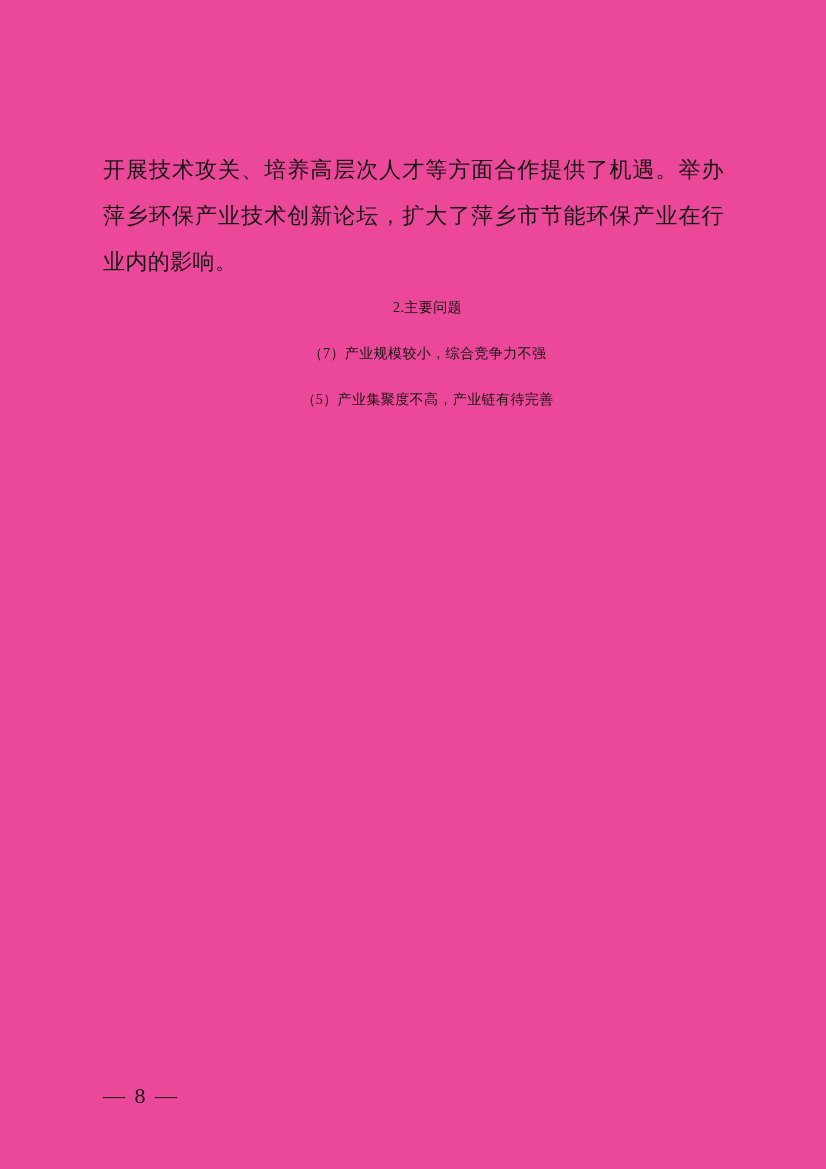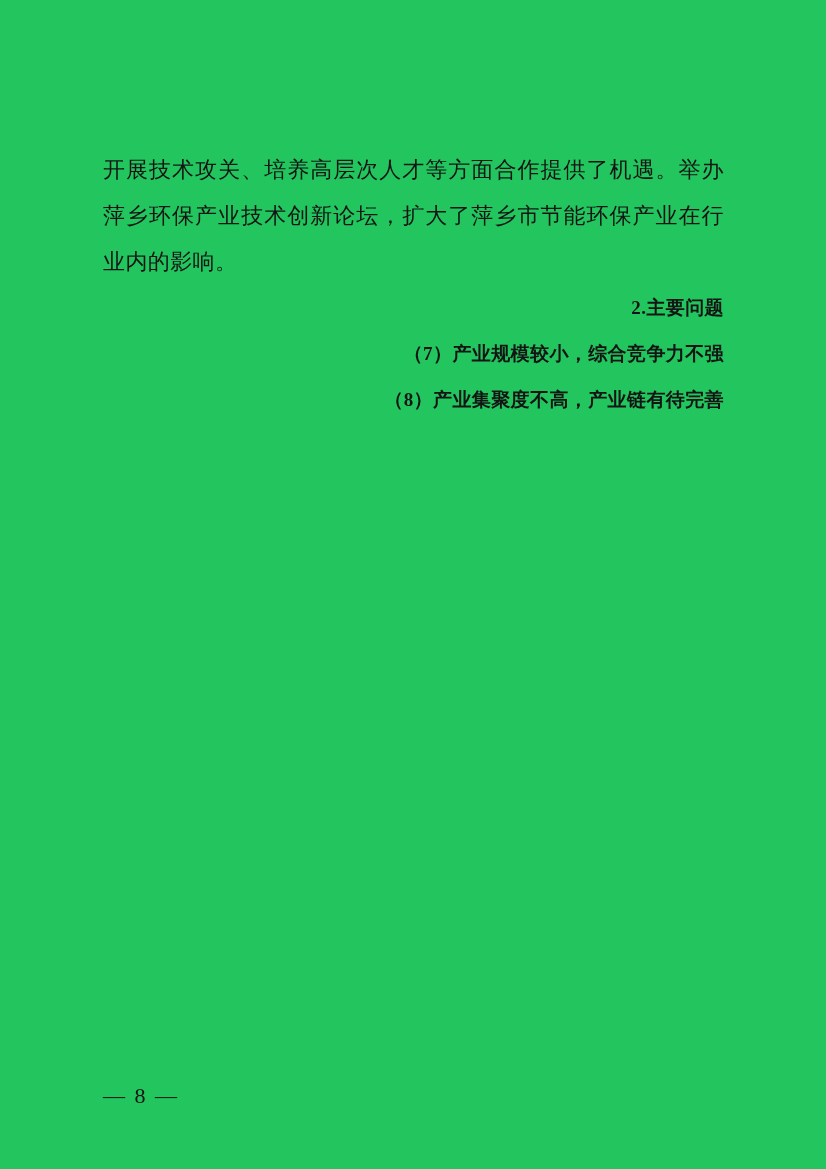--- a/index.html
+++ b/index.html
@@ -14,21 +14,21 @@
     overflow: hidden;
     font-family: "Liberation Serif", "DejaVu Serif", serif;
     color: #141414;
   }
   .page {
     position: absolute;
     left: 0;
     top: 0;
     width: 826px;
     height: 1169px;
-    background: #22c55e;
+    background: #ec4899;
   }
   .content {
     position: absolute;
     left: 103px;
     top: 147px;
     width: 621px;
     font-size: 22px;
     line-height: 46px;
     text-align: justify;
     text-justify: inter-ideograph;
@@ -36,42 +36,42 @@
   }
   .para {
     margin: 0;
     text-indent: 2em;
   }
   .para.continuation {
     text-indent: 0;
   }
   .heading {
     margin: 0;
-    font-size: 19px;
+    font-size: 14px;
     line-height: 46px;
     text-indent: 2em;
-    font-weight: bold;
-    text-align: right;
+    font-weight: normal;
+    text-align: center;
     font-family: "Liberation Serif", "DejaVu Serif", serif;
   }
   .page-number {
     position: absolute;
     left: 103px;
     top: 1073px;
     font-size: 22px;
     line-height: 46px;
     letter-spacing: 2px;
     color: #141414;
   }
 </style>
 </head>
 <body>
 
 <div class="page">
   <div class="content">
     <p class="para continuation">开展技术攻关、培养高层次人才等方面合作提供了机遇。举办萍乡环保产业技术创新论坛，扩大了萍乡市节能环保产业在行业内的影响。</p>
     <p class="heading">2.主要问题</p>
     <p class="heading">（7）产业规模较小，综合竞争力不强</p>
-    <p class="heading">（8）产业集聚度不高，产业链有待完善</p>
+    <p class="heading">（5）产业集聚度不高，产业链有待完善</p>
   </div>
 
   <div class="page-number">— 8 —</div>
 </div>
 
 </body></html>

